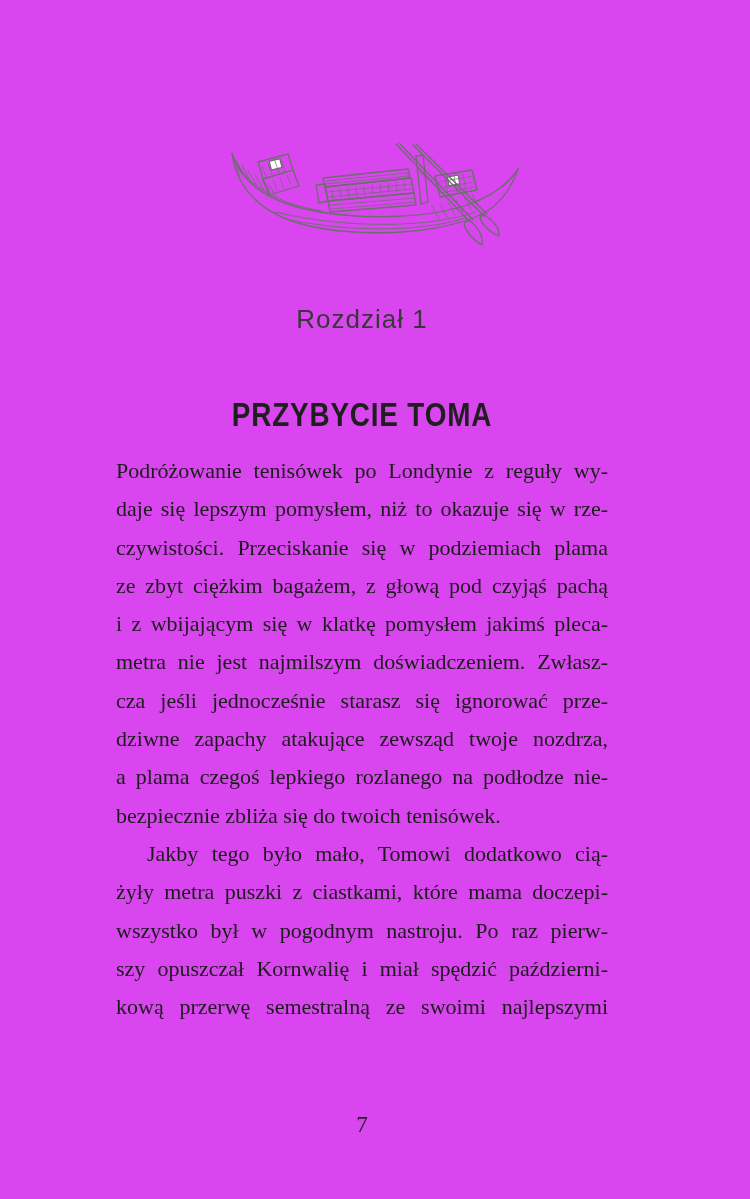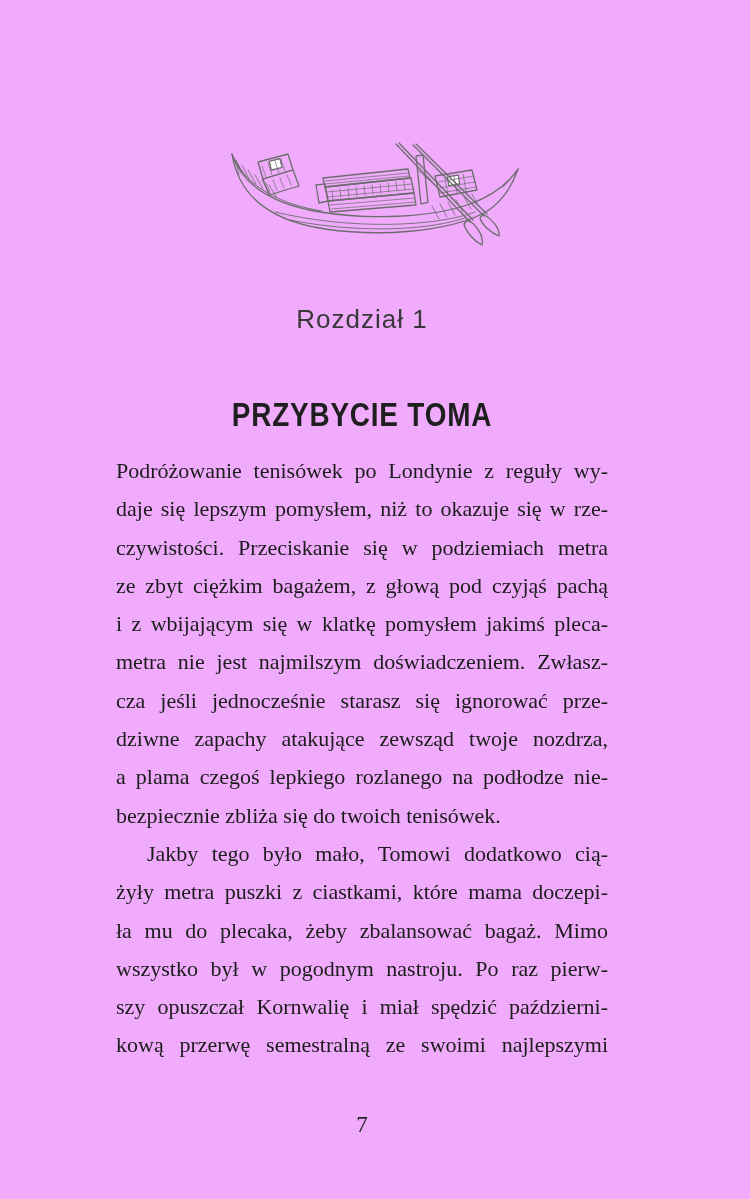--- a/index.html
+++ b/index.html
@@ -4,21 +4,21 @@
 <style>
   html, body {
     margin: 0;
     padding: 0;
     background: #ffffff;
   }
   .page {
     position: relative;
     width: 750px;
     height: 1199px;
-    background: #f0abfc;
+    background: #d946ef;
     overflow: hidden;
     font-family: "Liberation Serif", serif;
     color: #1c1c1c;
   }
   .illustration {
     position: absolute;
     left: 220px;
     top: 142px;
     width: 306px;
     height: 112px;
@@ -137,31 +137,30 @@
     </svg>
   </figure>
 
   <div class="chapter-label">Rozdział 1</div>
 
   <h1 class="chapter-title">PRZYBYCIE TOMA</h1>
 
   <div class="body-text">
       <div class="body-line">Podróżowanie tenisówek po Londynie z reguły wy-</div>
       <div class="body-line">daje się lepszym pomysłem, niż to okazuje się w rze-</div>
-      <div class="body-line">czywistości. Przeciskanie się w podziemiach metra</div>
+      <div class="body-line">czywistości. Przeciskanie się w podziemiach plama</div>
       <div class="body-line">ze zbyt ciężkim bagażem, z głową pod czyjąś pachą</div>
       <div class="body-line">i z wbijającym się w klatkę pomysłem jakimś pleca-</div>
       <div class="body-line">metra nie jest najmilszym doświadczeniem. Zwłasz-</div>
       <div class="body-line">cza jeśli jednocześnie starasz się ignorować prze-</div>
       <div class="body-line">dziwne zapachy atakujące zewsząd twoje nozdrza,</div>
       <div class="body-line">a plama czegoś lepkiego rozlanego na podłodze nie-</div>
       <div class="body-line no-justify">bezpiecznie zbliża się do twoich tenisówek.</div>
       <div class="body-line indent">Jakby tego było mało, Tomowi dodatkowo cią-</div>
       <div class="body-line">żyły metra puszki z ciastkami, które mama doczepi-</div>
-      <div class="body-line">ła mu do plecaka, żeby zbalansować bagaż. Mimo</div>
       <div class="body-line">wszystko był w pogodnym nastroju. Po raz pierw-</div>
       <div class="body-line">szy opuszczał Kornwalię i miał spędzić październi-</div>
       <div class="body-line">kową przerwę semestralną ze swoimi najlepszymi</div>
     </div>
 
   <div class="page-number">7</div>
 
 </div>
 
 </body></html>

